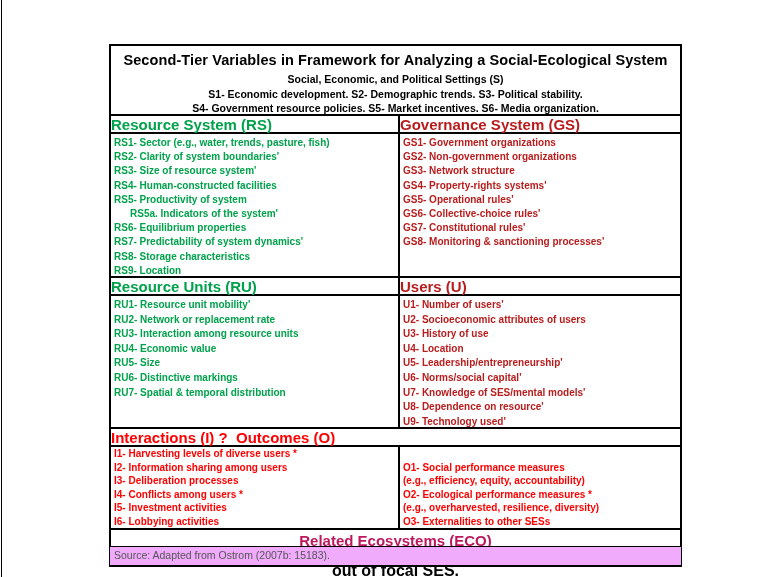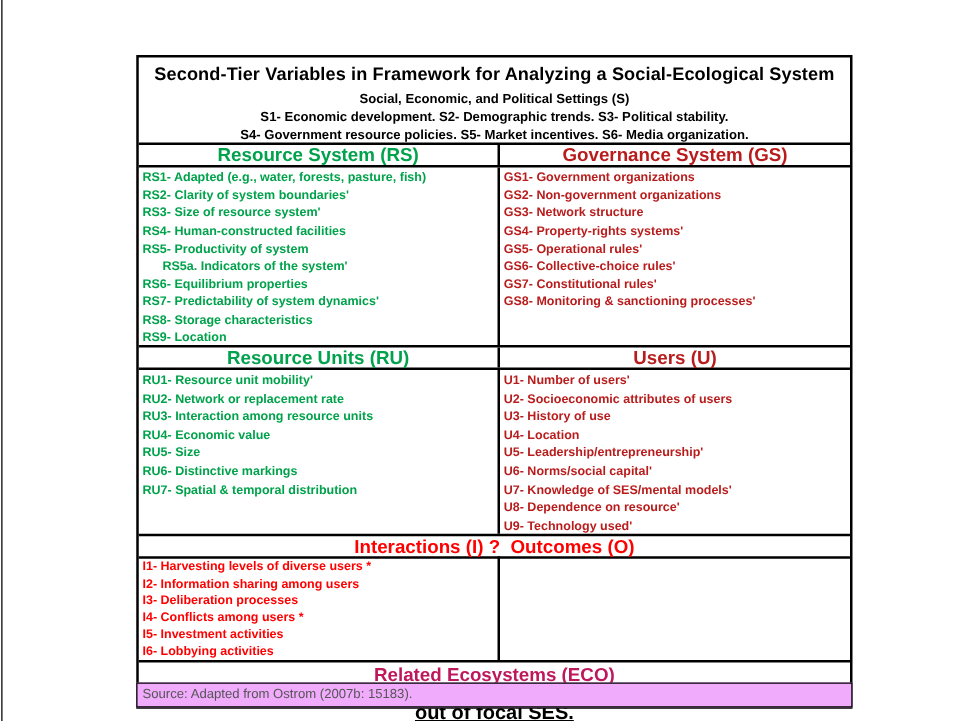--- a/index.html
+++ b/index.html
@@ -27,21 +27,21 @@
   .split { display: flex; }
   .cell-l { width: 289px; border-right: 2px solid #000; box-sizing: border-box; }
   .cell-r { flex: 1; box-sizing: border-box; }
 
   .title-block { height: 68px; text-align: center; padding-top: 5px; box-sizing: border-box; }
   .main-title { font-size: 14.5px; font-weight: bold; color: #000; line-height: 19px; letter-spacing: 0.1px; }
   .settings-heading { font-size: 10.5px; font-weight: bold; color: #000; line-height: 15px; margin-top: 2px; }
   .settings-line { font-size: 10.5px; font-weight: bold; color: #000; line-height: 14px; }
 
   .sec-row { height: 18px; }
-  .sec-header { text-align: center; font-weight: bold; font-size: 15px; line-height: 18px; }
+  .sec-header { font-weight: bold; font-size: 15px; line-height: 18px; }
 
   .green { color: #00A24B; }
   .blue  { color: #b91c1c; }
   .red   { color: #FF0000; }
 
   .list { padding: 2px 0 0 3px; font-weight: bold; font-size: 10px; white-space: nowrap; }
   .r3 { height: 144px; }
   .r3 .list div { line-height: 14.2px; }
   .r5 { height: 133px; }
   .r5 .list div { line-height: 14.6px; }
@@ -79,21 +79,21 @@
     <div class="settings-line">S4- Government resource policies. S5- Market incentives. S6- Media organization.</div>
   </div>
 
   <div class="row split sec-row">
     <div class="cell-l sec-header green">Resource System (RS)</div>
     <div class="cell-r sec-header blue">Governance System (GS)</div>
   </div>
 
   <div class="row split r3">
     <div class="cell-l list green">
-      <div>RS1- Adapted (e.g., water, forests, pasture, fish)</div>
+      <div>RS1- Sector (e.g., water, trends, pasture, fish)</div>
       <div>RS2- Clarity of system boundaries'</div>
       <div>RS3- Size of resource system'</div>
       <div>RS4- Human-constructed facilities</div>
       <div>RS5- Productivity of system</div>
       <div class="indent">RS5a. Indicators of the system'</div>
       <div>RS6- Equilibrium properties</div>
       <div>RS7- Predictability of system dynamics'</div>
       <div>RS8- Storage characteristics</div>
       <div>RS9- Location</div>
     </div>
@@ -143,20 +143,27 @@
 
   <div class="row split r7">
     <div class="cell-l list red">
       <div>I1- Harvesting levels of diverse users *</div>
       <div>I2- Information sharing among users</div>
       <div>I3- Deliberation processes</div>
       <div>I4- Conflicts among users *</div>
       <div>I5- Investment activities</div>
       <div>I6- Lobbying activities</div>
     </div>
+    <div class="cell-r list red">
+      <div>O1- Social performance measures</div>
+      <div>(e.g., efficiency, equity, accountability)</div>
+      <div>O2- Ecological performance measures *</div>
+      <div>(e.g., overharvested, resilience, diversity)</div>
+      <div>O3- Externalities to other SESs</div>
+    </div>
   </div>
 
   <div class="row eco-block">
     <div class="eco-header">Related Ecosystems (ECO)</div>
     <div class="eco-line">ECO1- Climate patterns. ECO2- Pollution patterns. ECO3- Flows into and out of focal SES.</div>
   </div>
 
 </div>
 
 <div class="source-box">

